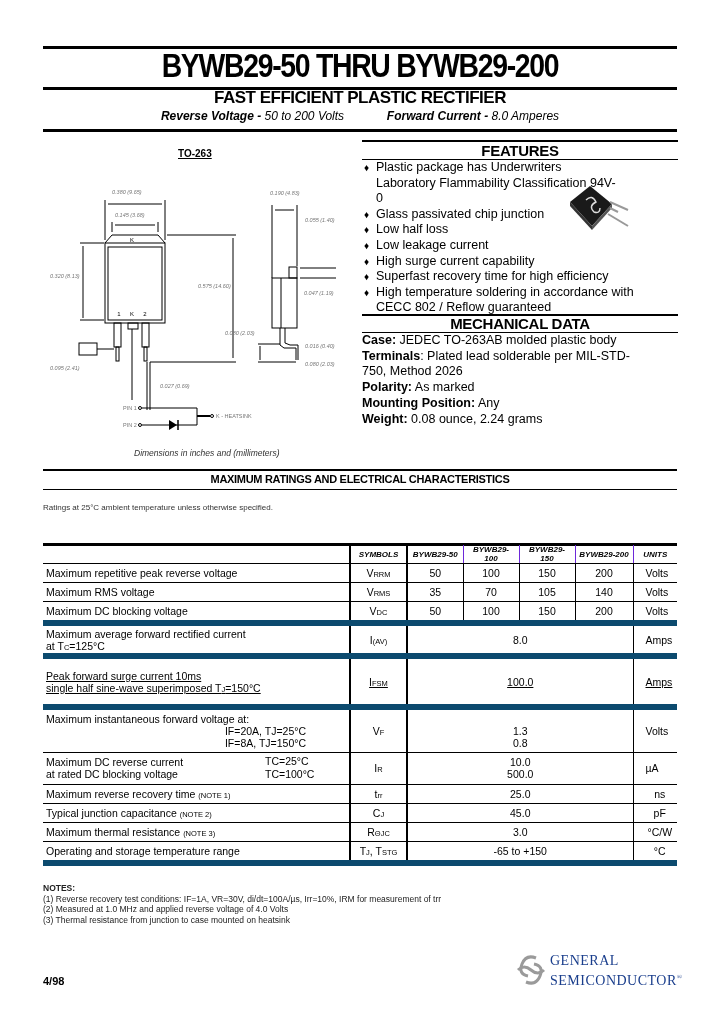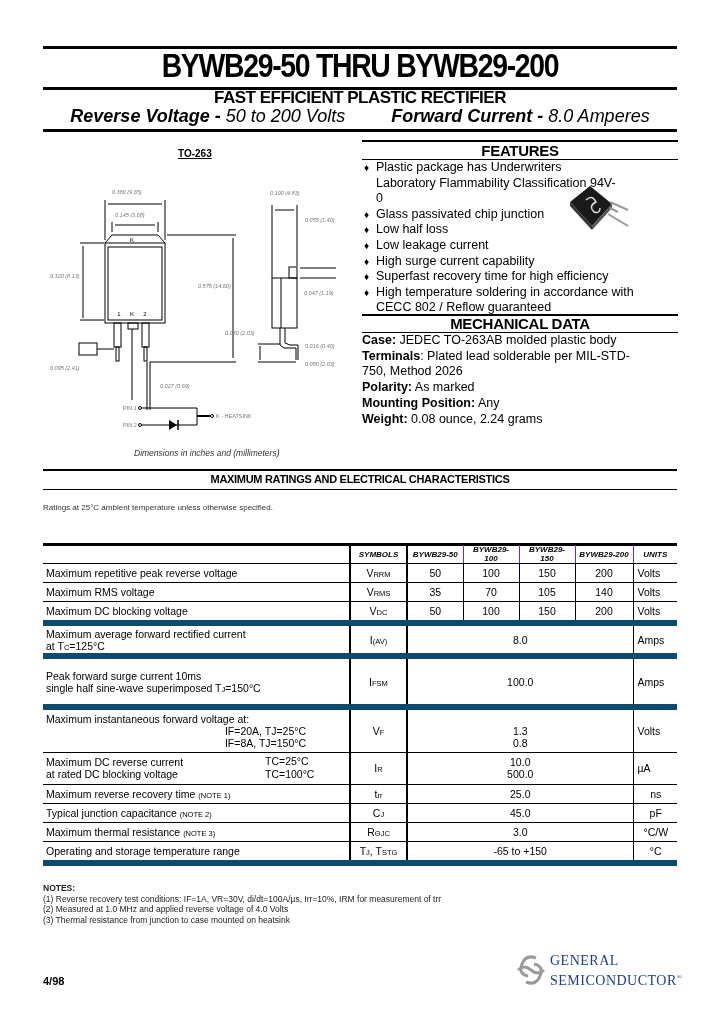--- a/index.html
+++ b/index.html
@@ -1,21 +1,21 @@
 <!DOCTYPE html>
 <html><head>
 <meta charset="utf-8">
 <style>
   html, body { margin:0; padding:0; background:#ffffff; }
   body { width:720px; height:1012px; position:relative; overflow:hidden; font-family:"Liberation Sans", sans-serif; color:#000; }
   .abs { position:absolute; }
   .rule { position:absolute; left:43px; width:634px; background:#000; }
   .title { left:43px; width:634px; top:46px; text-align:center; font-weight:bold; font-size:33px; letter-spacing:-1.5px; transform:scaleX(0.86); transform-origin:center; line-height:40px; }
   .subtitle { left:43px; width:634px; top:88px; text-align:center; font-weight:bold; font-size:17px; letter-spacing:-0.5px; line-height:20px; }
-  .ratingline { left:43px; width:634px; top:107px; text-align:center; font-size:18px; font-style:italic; line-height:18px; }
+  .ratingline { left:43px; width:634px; top:107px; text-align:center; font-size:12px; font-style:italic; line-height:18px; }
   .ratingline b { font-weight:bold; }
   .ratingline .gap { display:inline-block; width:36px; }
 
   .pkg-label { left:178px; top:148px; font-size:10px; font-weight:bold; text-decoration:underline; }
   .dim-caption { left:134px; top:448px; font-size:8.5px; font-style:italic; color:#333; }
 
   .sec-head { position:absolute; left:362px; width:316px; text-align:center; font-weight:bold; font-size:15px; letter-spacing:-0.3px; line-height:18px; }
   .features { left:362px; top:160px; width:316px; font-size:12.5px; line-height:15.6px; }
   .features .item { display:flex; }
   .features .bullet { width:12px; flex:none; font-size:10px; padding-left:2px; }
@@ -26,21 +26,21 @@
 
   .max-head { left:43px; width:634px; top:470px; text-align:center; font-weight:bold; font-size:11px; letter-spacing:-0.3px; line-height:18px; }
   .ratings-note { left:43px; top:503px; font-size:8px; color:#333; }
 
   table.spec { position:absolute; left:43px; top:545px; width:634px; border-collapse:collapse; font-size:10.5px; }
   table.spec td, table.spec th { padding:0 3px; border-bottom:1px solid #000; }
   table.spec th { font-style:italic; font-weight:bold; font-size:8px; height:17px; text-align:center; border-left:1px solid #6d28d9; }
   table.spec th.desc { border-left:none; }
   table.spec td.desc { text-align:left; }
   table.spec td.sym, table.spec td.val, table.spec td.unit { text-align:center; border-left:1px solid #000; }
-  table.spec td.unit { text-align:left; padding-left:4px; }
+  table.spec td.unit { text-align:left; padding-left:12px; }
   table.spec td.sym { border-left:2px solid #000; }
   table.spec td.val.first, table.spec th.first { border-left:2px solid #000;margin-left:20px; }
   table.spec tr.thick td { border-bottom:6px solid #0c4a6e; }
   table.spec tr.h19 td { height:18px; }
   .sub { font-size:7.5px; }
   .small { font-size:7.5px; }
   .cond { display:inline-block; width:100%; text-align:right; padding-right:40px; box-sizing:border-box; }
 
   .notes { left:43px; top:883px; font-size:8.5px; line-height:10.5px; color:#222; }
   .notes .nh { font-weight:bold; }
@@ -263,21 +263,21 @@
     <td class="val">150</td>
     <td class="val">200</td>
     <td class="unit">Volts</td>
   </tr>
   <tr class="thick" style="height:33px;">
     <td class="desc"><span>Maximum average forward rectified current</span><br><span>at T</span><span class="sub">C</span><span>=125°C</span></td>
     <td class="sym"><span>I</span><span class="sub">(AV)</span></td>
     <td class="val first" colspan="4">8.0</td>
     <td class="unit">Amps</td>
   </tr>
-  <tr class="thick" style="height:51px;">
+  <tr class="thick" style="height:51px;text-decoration:underline;">
     <td class="desc"><span>Peak forward surge current 10ms</span><br><span>single half sine-wave superimposed T</span><span class="sub">J</span><span>=150°C</span></td>
     <td class="sym"><span>I</span><span class="sub">FSM</span></td>
     <td class="val first" colspan="4">100.0</td>
     <td class="unit">Amps</td>
   </tr>
   <tr style="height:45px;">
     <td class="desc"><span>Maximum instantaneous forward voltage at:</span><br><span class="cond">IF=20A, TJ=25°C</span><br><span class="cond">IF=8A, TJ=150°C</span></td>
     <td class="sym"><span>V</span><span class="sub">F</span></td>
     <td class="val first" colspan="4"><br><span>1.3</span><br><span>0.8</span></td>
     <td class="unit">Volts</td>

